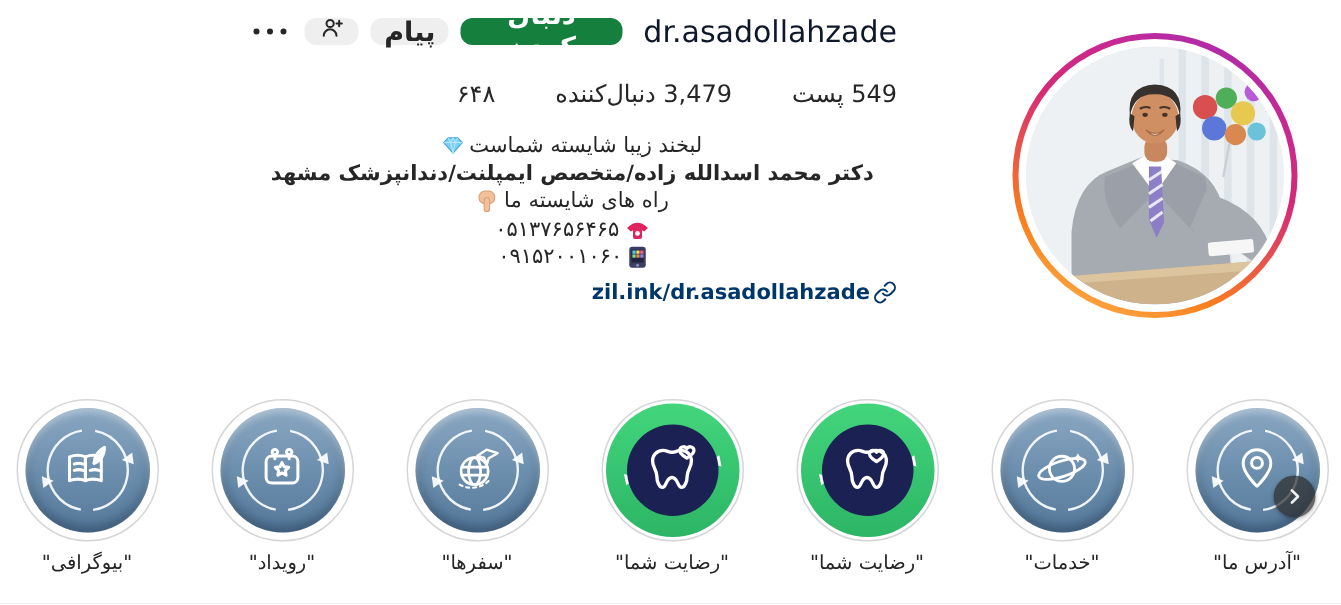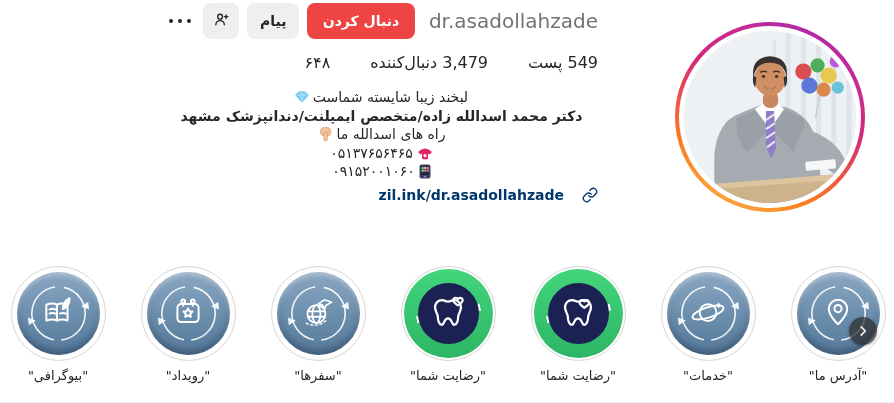--- a/index.html
+++ b/index.html
@@ -8,45 +8,45 @@
   
   .header{position:absolute;top:0;right:0;left:0;height:240px;direction:rtl;display:flex;align-items:flex-start;}
   .avatar-wrap{margin:22px 29px 0 0;flex:0 0 auto;}
   .story-ring{width:190px;height:190px;border-radius:50%;padding:4px;box-sizing:border-box;
       background:linear-gradient(205deg,#962fbf 0%,#c62995 22%,#d62976 42%,#fa7e1e 75%,#fbc257 100%);}
   .story-ring-inner{width:100%;height:100%;border-radius:50%;background:#fff;padding:5px;box-sizing:border-box;}
   .avatar{width:172px;height:172px;border-radius:50%;overflow:hidden;background:#eef1f3;}
   .info{margin-right:77px;width:433px;direction:rtl;}
   
   .row1{margin-top:5px;height:32px;display:flex;align-items:center;gap:8px;}
-  .username{font-size:20px;line-height:30px;font-weight:400;color:#737373;direction:ltr;margin-left:6px;}
-  .btn{border:none;border-radius:8px;height:36px;display:inline-flex;align-items:center;justify-content:center;
-       font-family:inherit;font-size:14px;font-weight:600;cursor:pointer;}
-  .btn-follow{background:#ef4444;color:#fff;width:114px;text-align:center;}
+  .username{font-size:20px;line-height:30px;font-weight:400;color:#0f172a;direction:ltr;margin-left:6px;}
+  .btn{border:none;border-radius:8px;height:18px;display:inline-flex;align-items:center;justify-content:center;
+       font-family:inherit;font-size:18px;font-weight:600;cursor:pointer;}
+  .btn-follow{background:#15803d;color:#fff;width:114px;text-align:center;}
   .btn-gray{background:#efefef;color:#262626;}
   .btn-message{width:54px;}
   .btn-adduser{width:38px;}
   .more-dots{display:inline-flex;gap:5px;align-items:center;height:30px;padding:0 4px;cursor:pointer;}
   .more-dots i{width:4px;height:4px;border-radius:50%;background:#262626;}
   
   .stats{margin-top:16px;display:flex;align-items:center;gap:40px;font-size:16px;}
   .stat{display:inline-flex;gap:5px;align-items:baseline;white-space:nowrap;}
   .stat .num{font-weight:400;}
   
   .bio{margin-top:16px;font-size:14px;line-height:18.5px;text-align:center;}
   .bio-line{display:flex;direction:ltr;justify-content:center;align-items:center;gap:4px;}
   .bio-name{font-weight:600;}
   .emoji{display:inline-flex;align-items:center;}
   .gem-icon svg{width:14px;height:12px;}
   .diamond-blue{width:8px;height:8px;background:#2f6fed;transform:rotate(45deg) scale(.8);border-radius:1px;}
   .hand-icon svg{width:15px;height:16px;}
   .phone-icon svg{width:16px;height:14px;}
   .mobile-icon svg{width:12px;height:15px;}
   
-  .linkrow{margin-top:6px;display:flex;align-items:center;gap:18px;justify-content:flex-start;
+  .linkrow{margin-top:6px;display:flex;align-items:center;gap:2px;justify-content:flex-start;
            color:#00376b;font-weight:600;font-size:14px;cursor:pointer;}
   .linkrow .ltr{direction:ltr;}
   .link-icon svg{width:16px;height:16px;display:block;}
   
   .highlights{position:absolute;left:10px;right:8px;top:266px;display:flex;direction:ltr;justify-content:space-between;}
   .hl{width:96px;display:flex;flex-direction:column;align-items:center;cursor:pointer;}
   .hl-outer{width:93px;height:93px;border-radius:50%;border:1px solid #d6d6d6;background:#fff;
             display:grid;place-items:center;position:relative;}
   .hl-blue{width:83px;height:83px;border-radius:50%;position:relative;
       background:linear-gradient(180deg,#8aa7c2 0%,#6a8dac 55%,#56799b 100%);
@@ -177,21 +177,21 @@
         <div class="bio-line bio-name">دکتر محمد اسدالله زاده/متخصص ایمپلنت/دندانپزشک مشهد</div>
 
 
         <div class="bio-line">
           <span class="emoji hand-icon">
             <svg viewBox="0 0 16 17">
                 <rect x="2.6" y="1.5" width="11" height="9" rx="4" fill="#f2c19c" stroke="#d8a179" stroke-width=".8"></rect>
             <rect x="6.2" y="6" width="3.8" height="10" rx="1.9" fill="#f2c19c" stroke="#d8a179" stroke-width=".8"></rect>
               </svg>
           </span>
-          <span>راه های اسدالله ما</span>
+          <span>راه های شایسته ما</span>
         </div>
 
         <div class="bio-line">
           <span>۰۵۱۳۷۶۵۶۴۶۵</span>
           <span class="emoji phone-icon">
             <svg viewBox="0 0 24 21">
                 <path d="M1.5 9 Q12 -1.5 22.5 9 L18.8 12.6 Q12 7.4 5.2 12.6 Z" fill="#e0245e"></path>
             <rect x="7.5" y="9.5" width="9" height="10.5" rx="2" fill="#e0245e"></rect>
                 <circle cx="12" cy="14.5" r="2.4" fill="#f9f9f9"></circle>
               </svg>

